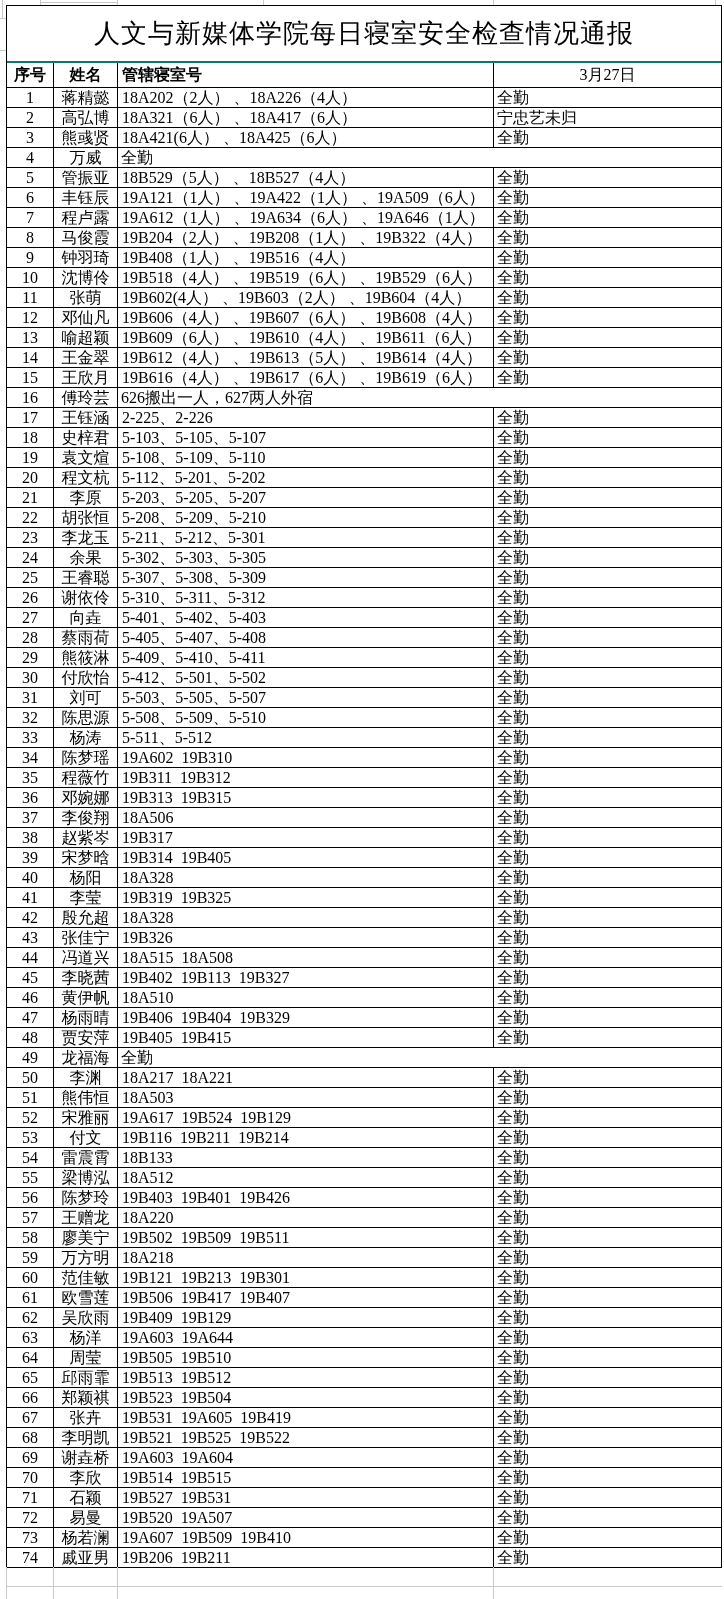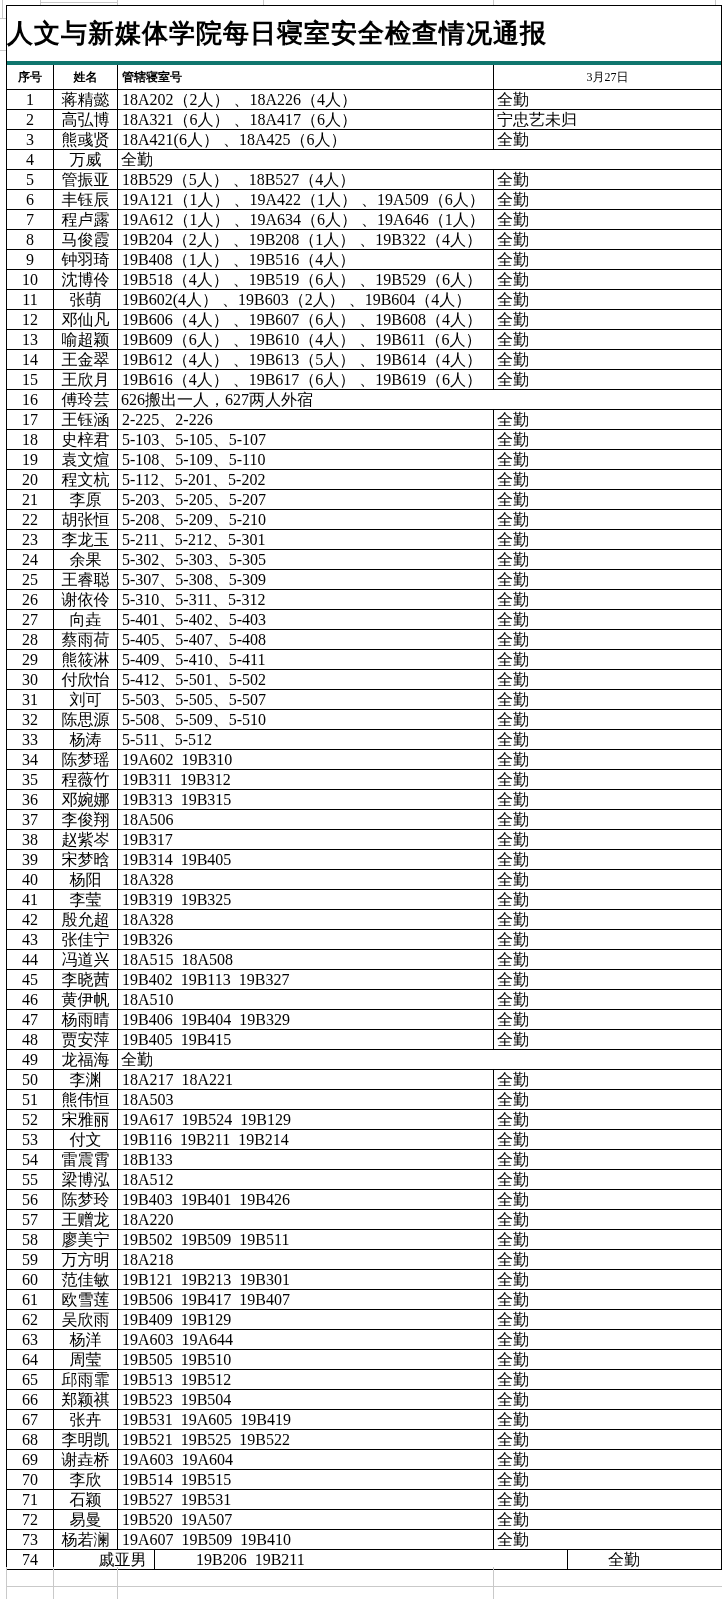--- a/index.html
+++ b/index.html
@@ -13,39 +13,39 @@
   
   .grid-v{position:absolute;width:1px;background:#c9c9c9;}
   .grid-h{position:absolute;height:1px;background:#c9c9c9;}
 
   
   #tbl{
     position:absolute;left:6px;top:5px;width:716px;
     box-sizing:border-box;border:1px solid #000;background:#fff;
   }
   .title-row{
-    height:55px;border-bottom:4px solid #0f766e;
-    display:flex;align-items:center;
-    font-size:26px;font-weight:700;letter-spacing:1px;white-space:pre;
+    height:55px;border-bottom:2px solid #0f766e;
+    display:flex;align-items:center;justify-content:center;
+    font-size:26px;font-weight:400;letter-spacing:1px;white-space:pre;
   }
   .hdr-row{height:24px;border-bottom:1px solid #000;display:flex;}
   .data-row{height:19px;border-bottom:1px solid #000;display:flex;}
-  .data-row.last{border-bottom:none;gap:37px;}
+  .data-row.last{border-bottom:none;}
   .cell{
     box-sizing:content-box;height:100%;display:flex;align-items:center;
     font-size:16px;line-height:1;white-space:pre;overflow:hidden;
   }
   .c-idx {width:46px;border-right:1px solid #000;justify-content:center;}
   .c-name{width:63px;border-right:1px solid #000;justify-content:center;}
   .c-rooms{width:375px;border-right:1px solid #000;justify-content:flex-start;padding-left:4px;width:371px;}
   .c-stat{flex:1;justify-content:flex-start;padding-left:3px;}
   .hdr-row .c-idx,.hdr-row .c-name{font-weight:700;}
   .hdr-row .c-rooms{font-weight:700;}
   .hdr-row .c-stat{justify-content:center;padding-left:0;font-weight:400;}
-  .hdr-row .cell{font-size:12px;}
+  .hdr-row .cell{font-size:16px;}
 </style>
 </head>
 <body>
 
 <div id="sheet">
 
   <div class="grid-v" style="left:40px;top:0;height:5px;"></div>
   <div class="grid-v" style="left:117px;top:0;height:5px;"></div>
   <div class="grid-v" style="left:263px;top:0;height:5px;"></div>
   <div class="grid-v" style="left:493px;top:0;height:5px;"></div>

